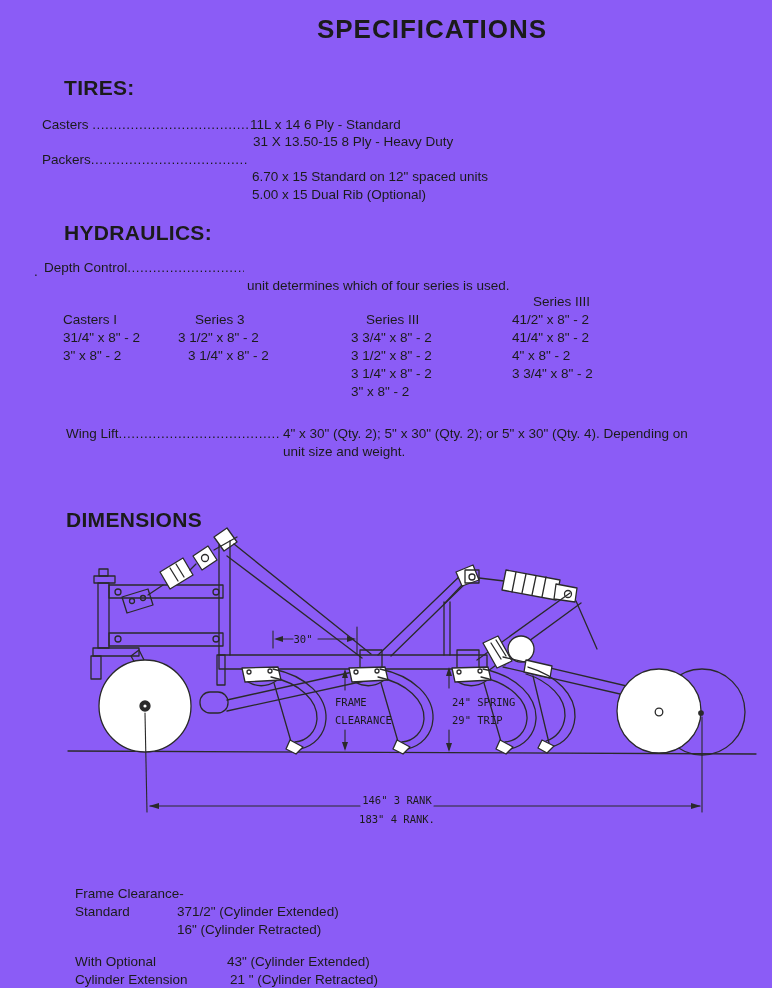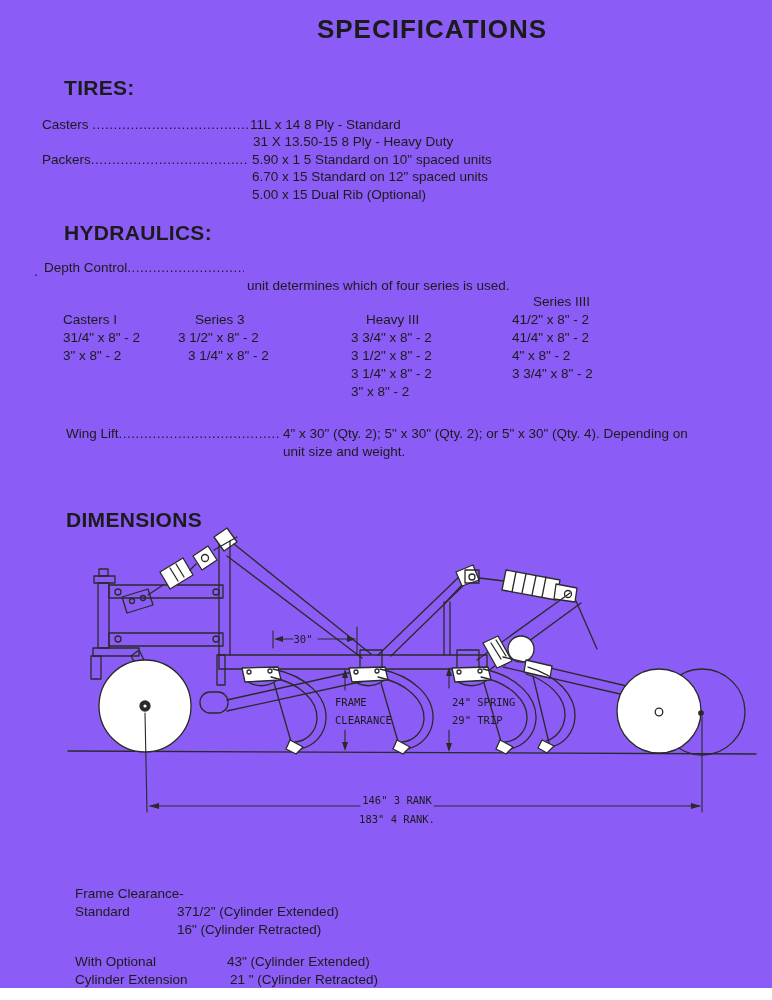--- a/index.html
+++ b/index.html
@@ -16,39 +16,38 @@
 </head>
 <body>
 
 <div class="page">
 
   <div class="abs title" style="left:92px;top:14px;width:680px">SPECIFICATIONS</div>
 
   <div class="abs h2" style="left:64px;top:76px">TIRES:</div>
 
   <div class="abs body leader" style="left:42px;top:117px;width:206px"><span>Casters </span><span class="dots">......................................................................</span></div>
-  <div class="abs body" style="left:250px;top:117px">11L x 14 8 Ply - Standard</div>
+  <div class="abs body" style="left:250px;top:117px">11L x 14 6 Ply - Standard</div>
   <div class="abs body" style="left:253px;top:134px">31 X 13.50-15 8 Ply - Heavy Duty</div>
 
   <div class="abs body leader" style="left:42px;top:152px;width:206px"><span>Packers</span><span class="dots">......................................................................</span></div>
-  <div class="abs body" style="left:252px;top:152px">5.90 x 1 5 Standard on 10" spaced units</div>
   <div class="abs body" style="left:252px;top:169px">6.70 x 15 Standard on 12" spaced units</div>
   <div class="abs body" style="left:252px;top:187px">5.00 x 15 Dual Rib (Optional)</div>
 
   <div class="abs h2" style="left:64px;top:221px">HYDRAULICS:</div>
 
   <div class="abs body" style="left:34px;top:264px">.</div>
   <div class="abs body leader" style="left:44px;top:260px;width:200px"><span>Depth Control</span><span class="dots">......................................................................</span></div>
   <div class="abs body" style="left:247px;top:278px">unit determines which of four series is used.</div>
 
   <div class="abs body" style="left:533px;top:294px">Series IIII</div>
 
   <div class="abs body" style="left:63px;top:312px">Casters I</div>
   <div class="abs body" style="left:195px;top:312px">Series 3</div>
-  <div class="abs body" style="left:366px;top:312px">Heavy III</div>
+  <div class="abs body" style="left:366px;top:312px">Series III</div>
   <div class="abs body" style="left:512px;top:312px">41/2" x 8" - 2</div>
 
   <div class="abs body" style="left:63px;top:330px">31/4" x 8" - 2</div>
   <div class="abs body" style="left:178px;top:330px">3 1/2" x 8" - 2</div>
   <div class="abs body" style="left:351px;top:330px">3 3/4" x 8" - 2</div>
   <div class="abs body" style="left:512px;top:330px">41/4" x 8" - 2</div>
 
   <div class="abs body" style="left:63px;top:348px">3" x 8" - 2</div>
   <div class="abs body" style="left:188px;top:348px">3 1/4" x 8" - 2</div>
   <div class="abs body" style="left:351px;top:348px">3 1/2" x 8" - 2</div>

